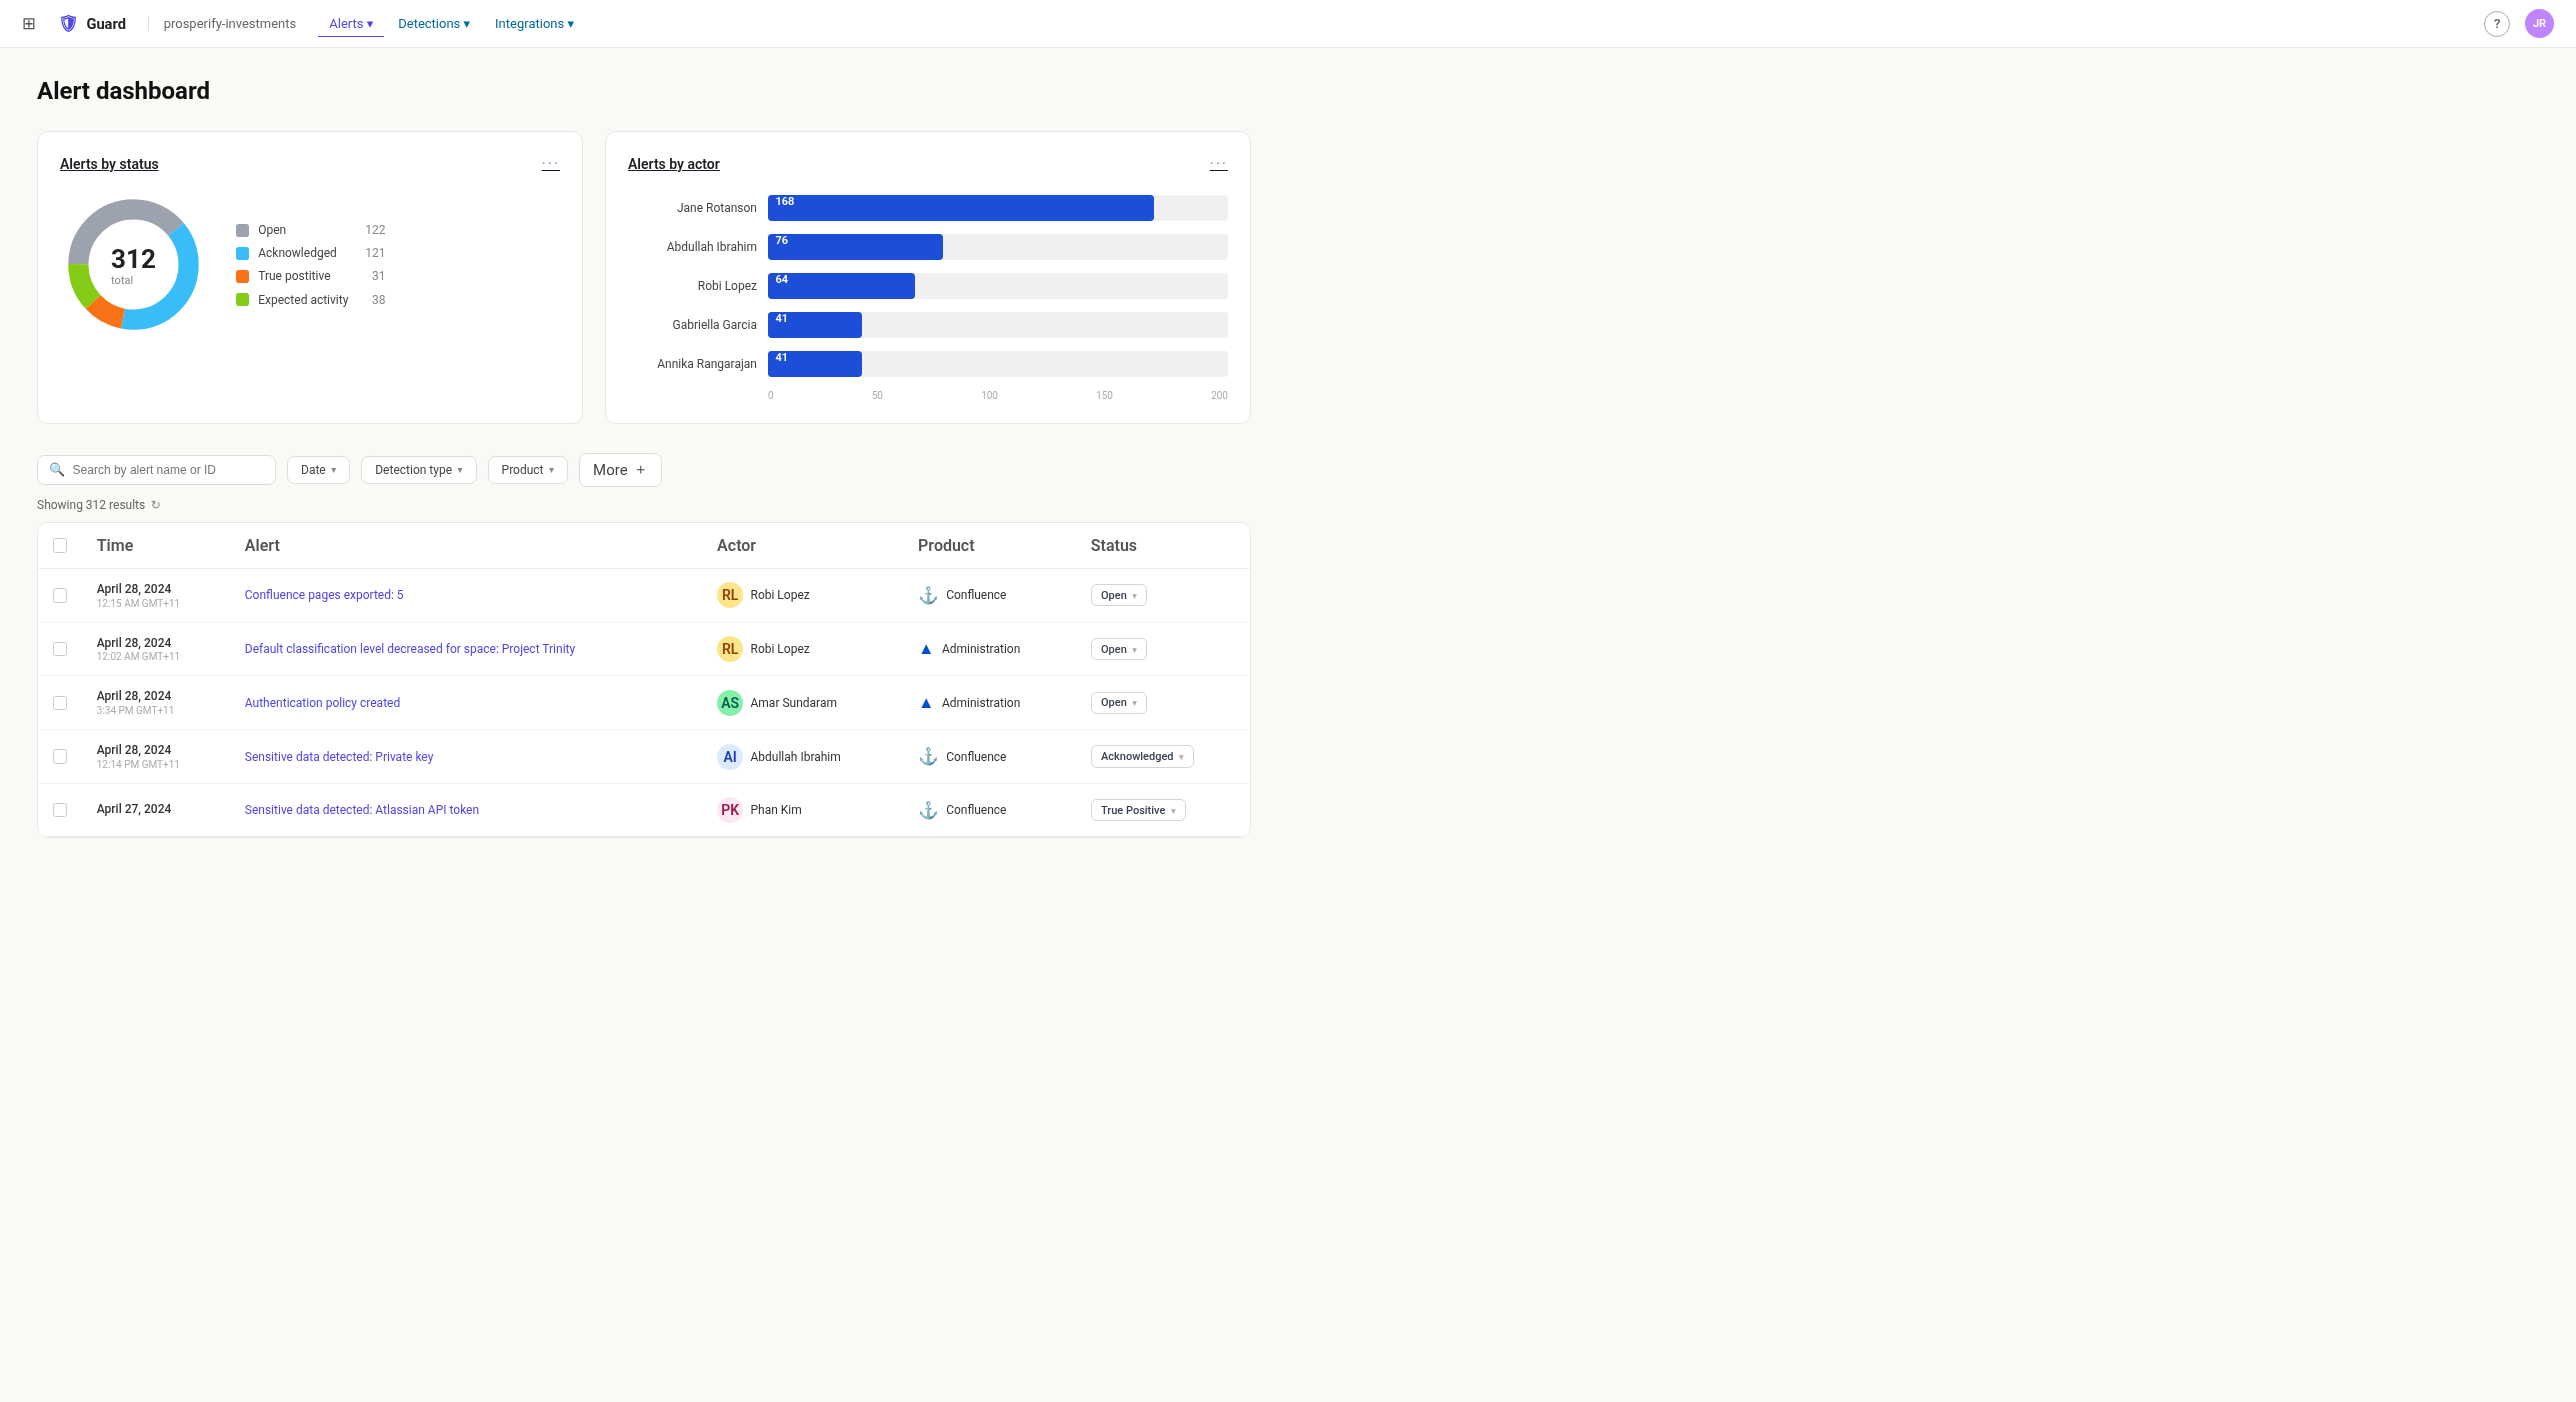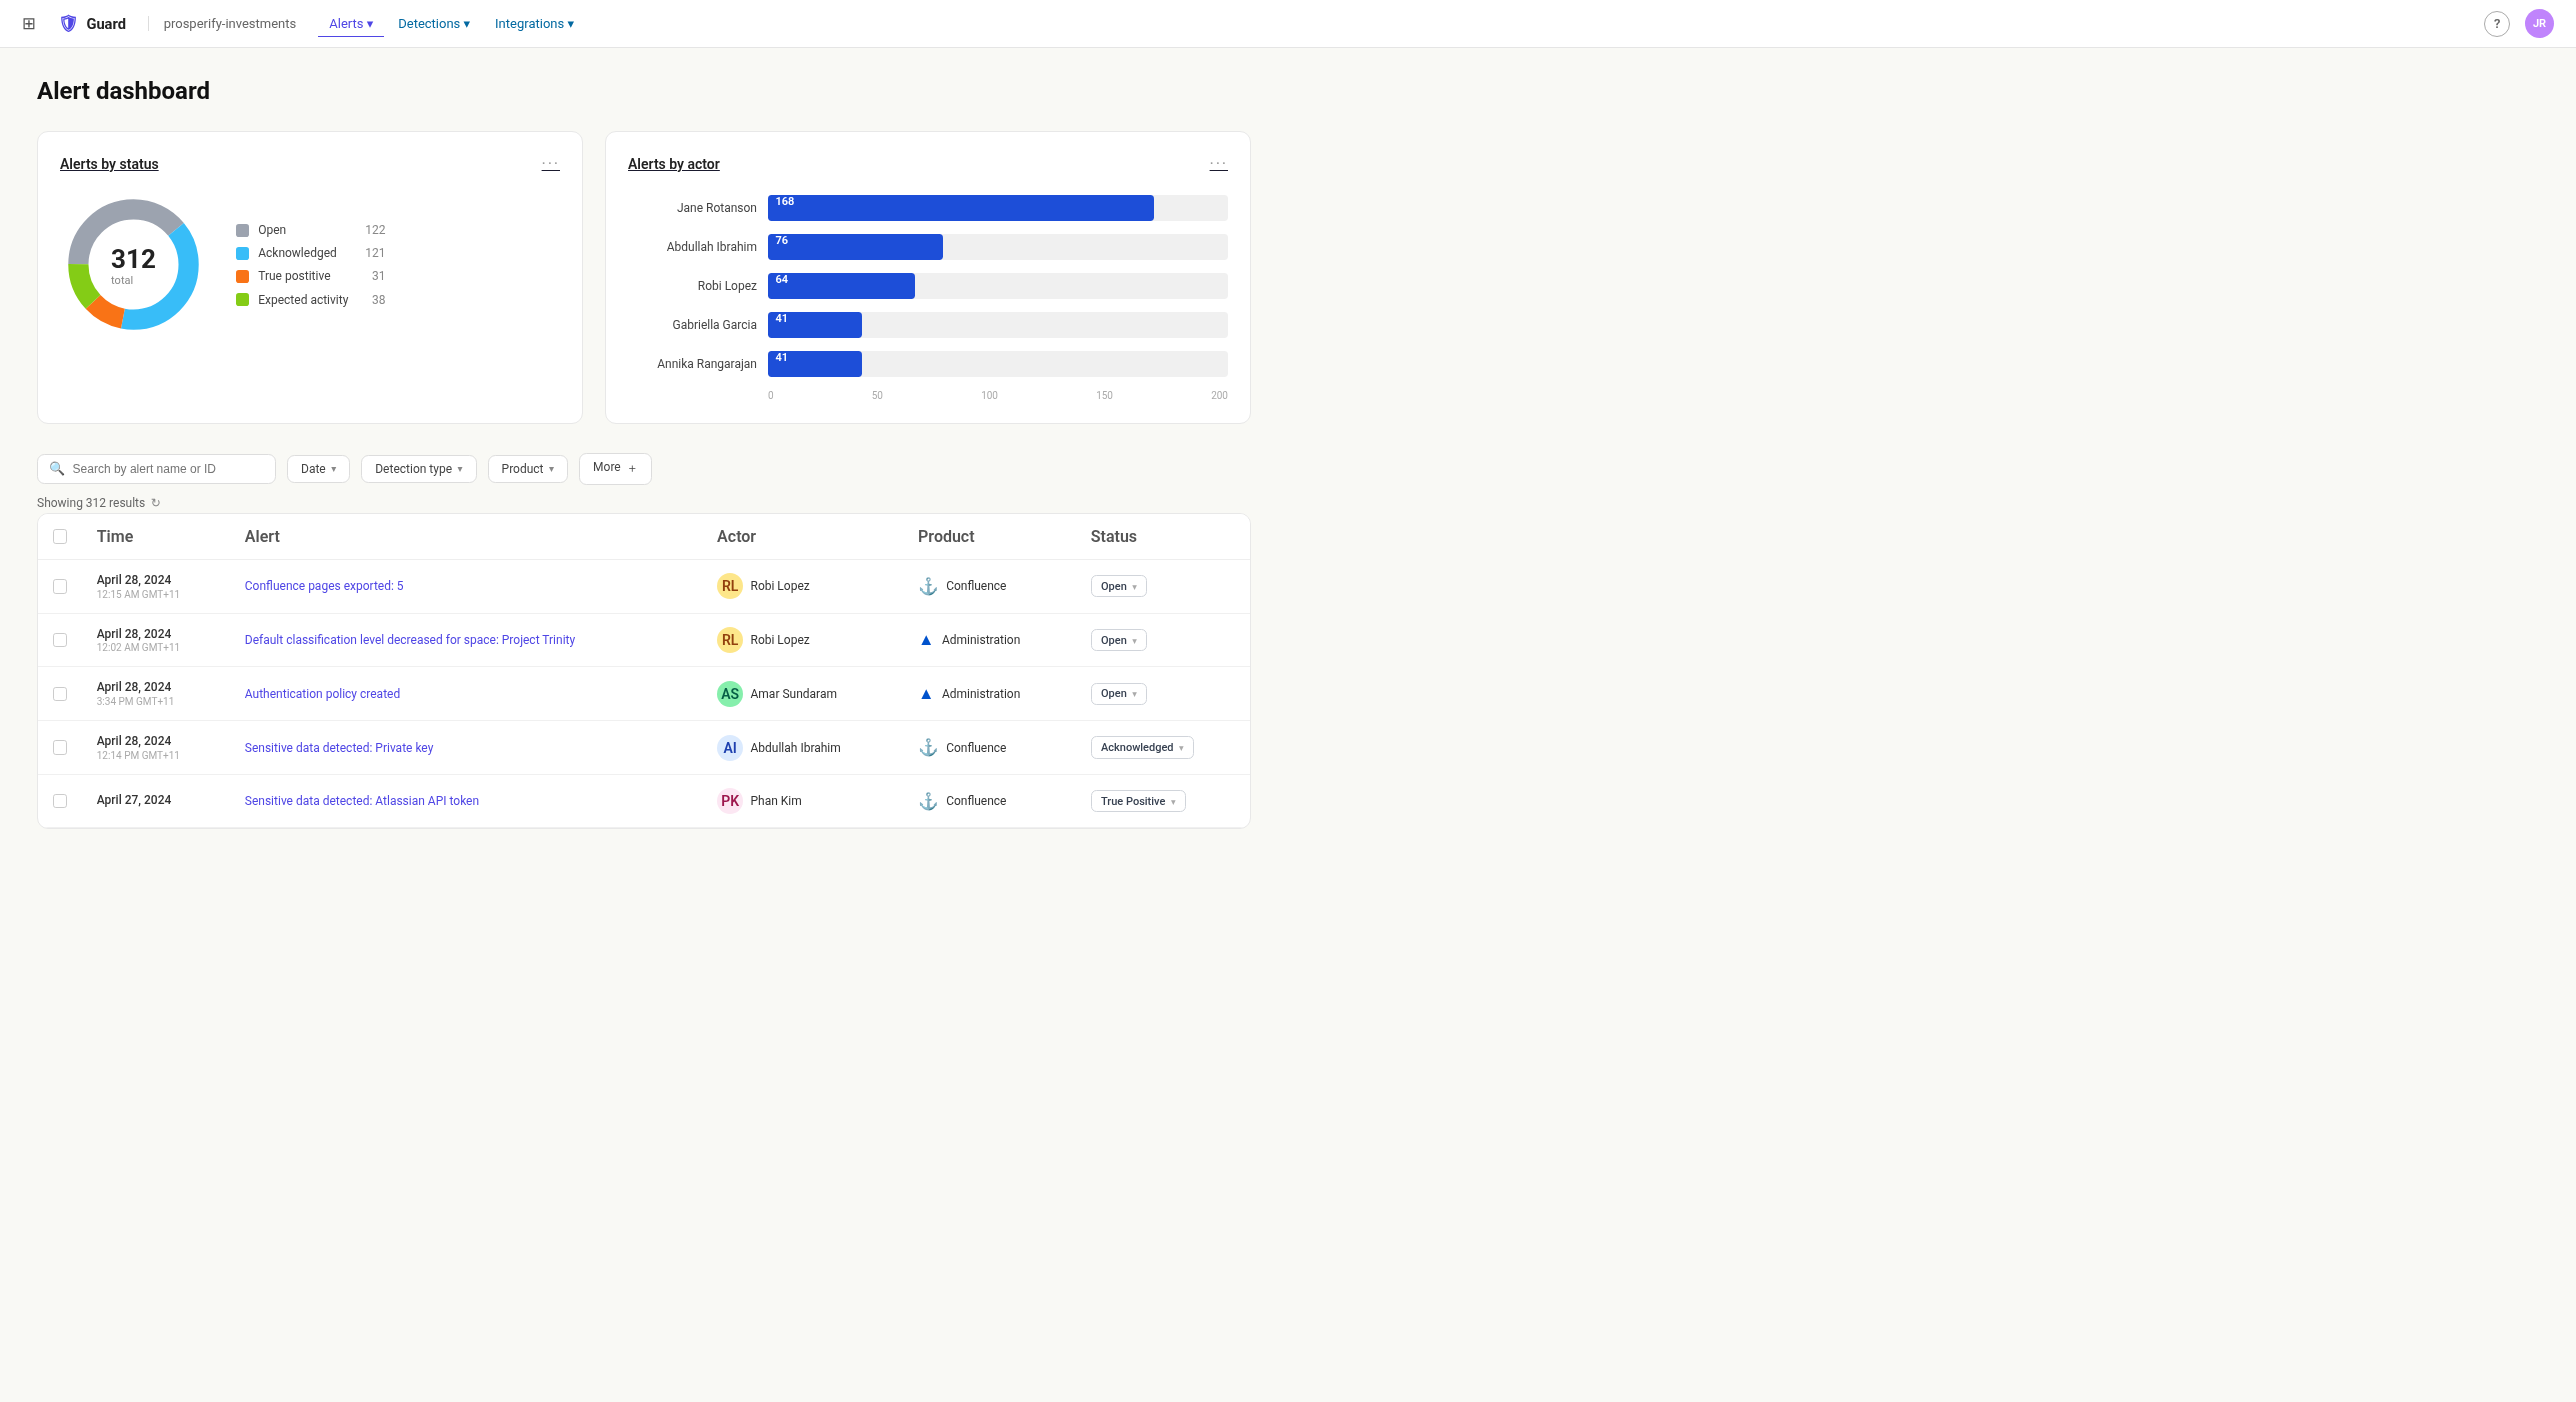--- a/index.html
+++ b/index.html
@@ -108,29 +108,29 @@
       display: flex; align-items: center; gap: 5.5px;
       border: 1.4px solid #ddd; border-radius: 7.4px;
       padding: 6.4px 13px;
       background: #fff;
       cursor: pointer;
       font-size: 12px;
       color: #444;
     }
     .filter-btn .chevron { font-size: 10px; color: #888; }
     .more-btn {
-      display: flex; align-items: flex-start; gap: 5.5px;
+      display: flex; align-items: flex-end; gap: 5.5px;
       border: 1.4px solid #ddd; border-radius: 7.4px;
       padding: 6.4px 13px;
       background: #fff;
       cursor: pointer;
-      font-size: 12px;
+      font-size: 15px;
       color: #444;
     }
-    .results-info { font-size: 12px; color: #666; margin-bottom: 3px; display: flex; align-items: center; gap: 5.5px; }
+    .results-info { font-size: 12px; color: #666; margin-bottom: 10px; display: flex; align-items: center; gap: 5.5px; }
     .refresh-icon { color: #888; cursor: pointer; }
 
     
     .table-wrapper { background: #fff; border-radius: 11px; border: 0.9px solid #e8e8e8; overflow: hidden; }
     table { width: 100%; border-collapse: collapse; }
     thead tr { border-bottom: 0.9px solid #eee; }
     thead th { padding: 13px 14.7px; text-align: left; font-size: 16px; font-weight: 600; color: #555; background: #fff; }
     tbody tr { border-bottom: 0.9px solid #f0f0f0; }
     tbody td { padding: 13px 14.7px; font-size: 12px; color: #333; vertical-align: middle; }
 

